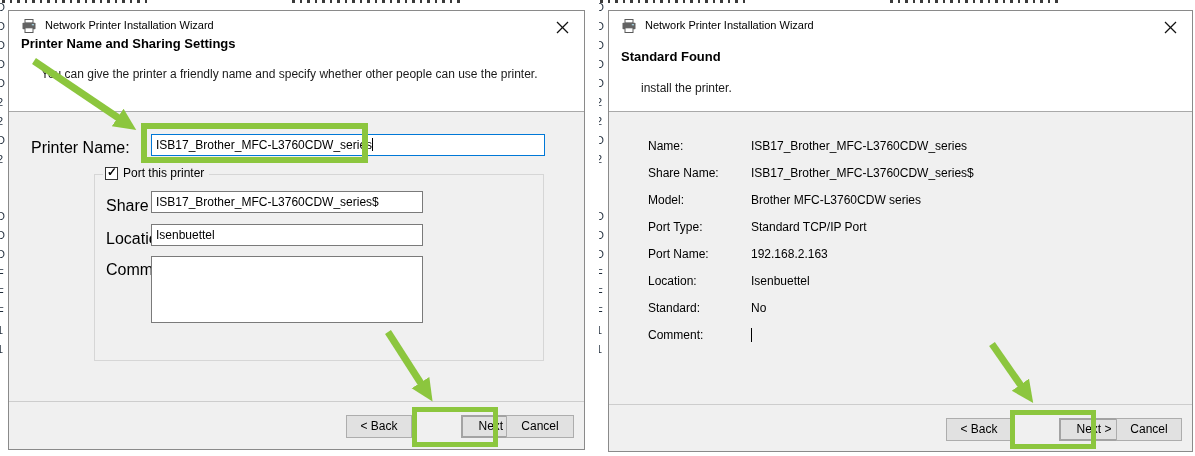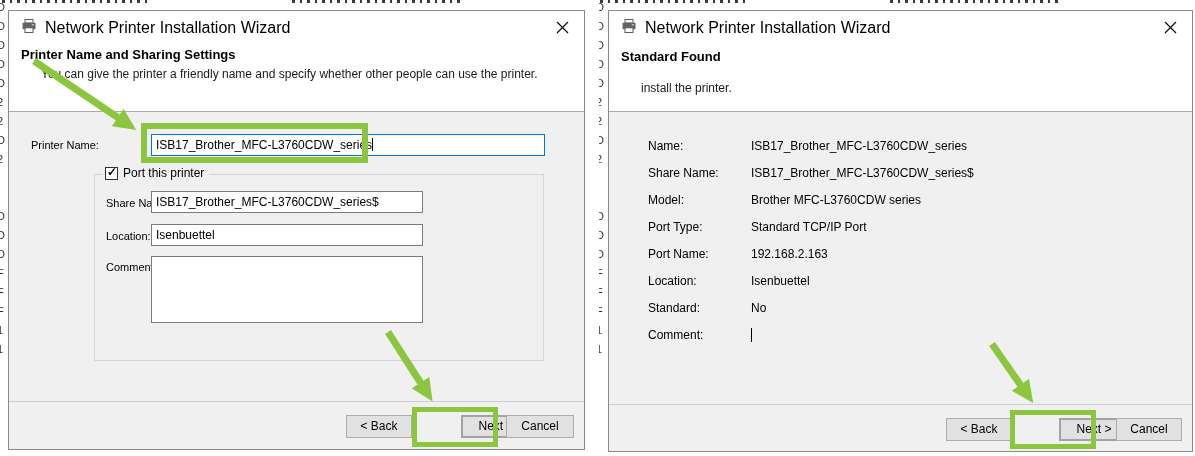--- a/index.html
+++ b/index.html
@@ -21,29 +21,29 @@
   .edge-col span{display:block;height:19px;width:7px;overflow:hidden;
      font-size:11px;line-height:13px;color:#1e2b3a;text-indent:-3px;}
 
   
   .dialog{position:absolute;background:#fff;border:1px solid #8a8a8a;box-sizing:border-box;z-index:2;}
   .dlg-l{left:8px;top:10px;width:577px;height:440px;}
   .dlg-r{left:10px;top:10px;width:585px;height:442px;}
 
   .titlebar{position:absolute;left:0;top:0;right:0;height:30px;background:#fff;}
   .app-icon{position:absolute;left:12px;top:7px;width:16px;height:16px;}
-  .title-text{position:absolute;left:36px;top:8px;font-size:16px;color:#000;white-space:nowrap;}
+  .title-text{position:absolute;left:36px;top:8px;font-size:11px;color:#000;white-space:nowrap;}
   .close-btn{position:absolute;right:14px;top:10px;width:14px;height:14px;cursor:default;}
 
   .heading{position:absolute;left:12px;font-weight:bold;font-size:13px;white-space:nowrap;}
   .desc{position:absolute;left:32px;font-size:12px;color:#1a1a1a;white-space:nowrap;}
   .hdr-sep{position:absolute;left:0;right:0;height:1px;background:#a9a9a9;}
   .body-gray{position:absolute;left:0;right:0;bottom:0;background:#f0f0f0;}
 
-  .lbl{position:absolute;font-size:11px;color:#000;white-space:nowrap;}
+  .lbl{position:absolute;font-size:16px;color:#000;white-space:nowrap;}
   .textbox{position:absolute;background:#fff;border:1px solid #7a7a7a;box-sizing:border-box;
      height:22px;line-height:20px;padding:0 4px;font-size:12px;white-space:nowrap;overflow:hidden;}
   .textbox.focus{border:1px solid #0078d7;}
   .caret{display:inline-block;width:1px;height:13px;background:#000;vertical-align:-2px;}
 
   .groupbox{position:absolute;border:1px solid #d6d6d6;box-sizing:border-box;}
   .legend{position:absolute;left:8px;top:-9px;background:#f0f0f0;padding:0 5px 0 2px;
      display:flex;align-items:center;gap:5px;}
   .checkbox{width:13px;height:13px;background:#fff;border:1px solid #333;box-sizing:border-box;
      position:relative;flex:0 0 auto;}
@@ -108,21 +108,21 @@
         </span>
         <span class="title-text">Network Printer Installation Wizard</span>
         <span class="close-btn">
           <svg width="14" height="14" viewBox="0 0 14 14">
             <line x1="1" y1="1" x2="12" y2="12" stroke="#111" stroke-width="1.3"></line>
             <line x1="12" y1="1" x2="1" y2="12" stroke="#111" stroke-width="1.3"></line>
           </svg>
         </span>
       </div>
 
-      <div class="heading" style="top:36px;text-align:center;">Printer Name and Sharing Settings</div>
+      <div class="heading" style="top:25px;text-align:center;">Printer Name and Sharing Settings</div>
       <div class="desc" style="top:56px;">You can give the printer a friendly name and specify whether other people can use the printer.</div>
       <div class="hdr-sep" style="top:100px;"></div>
       <div class="body-gray" style="top:101px;"></div>
 
       <div class="lbl" style="left:22px;top:128px;">Printer Name:</div>
       <div class="textbox focus" style="left:142px;top:123px;width:394px;">
         <span>ISB17_Brother_MFC-L3760CDW_series</span><span class="caret"></span>
       </div>
 
       <div class="groupbox" style="left:85px;top:163px;width:450px;height:187px;">

